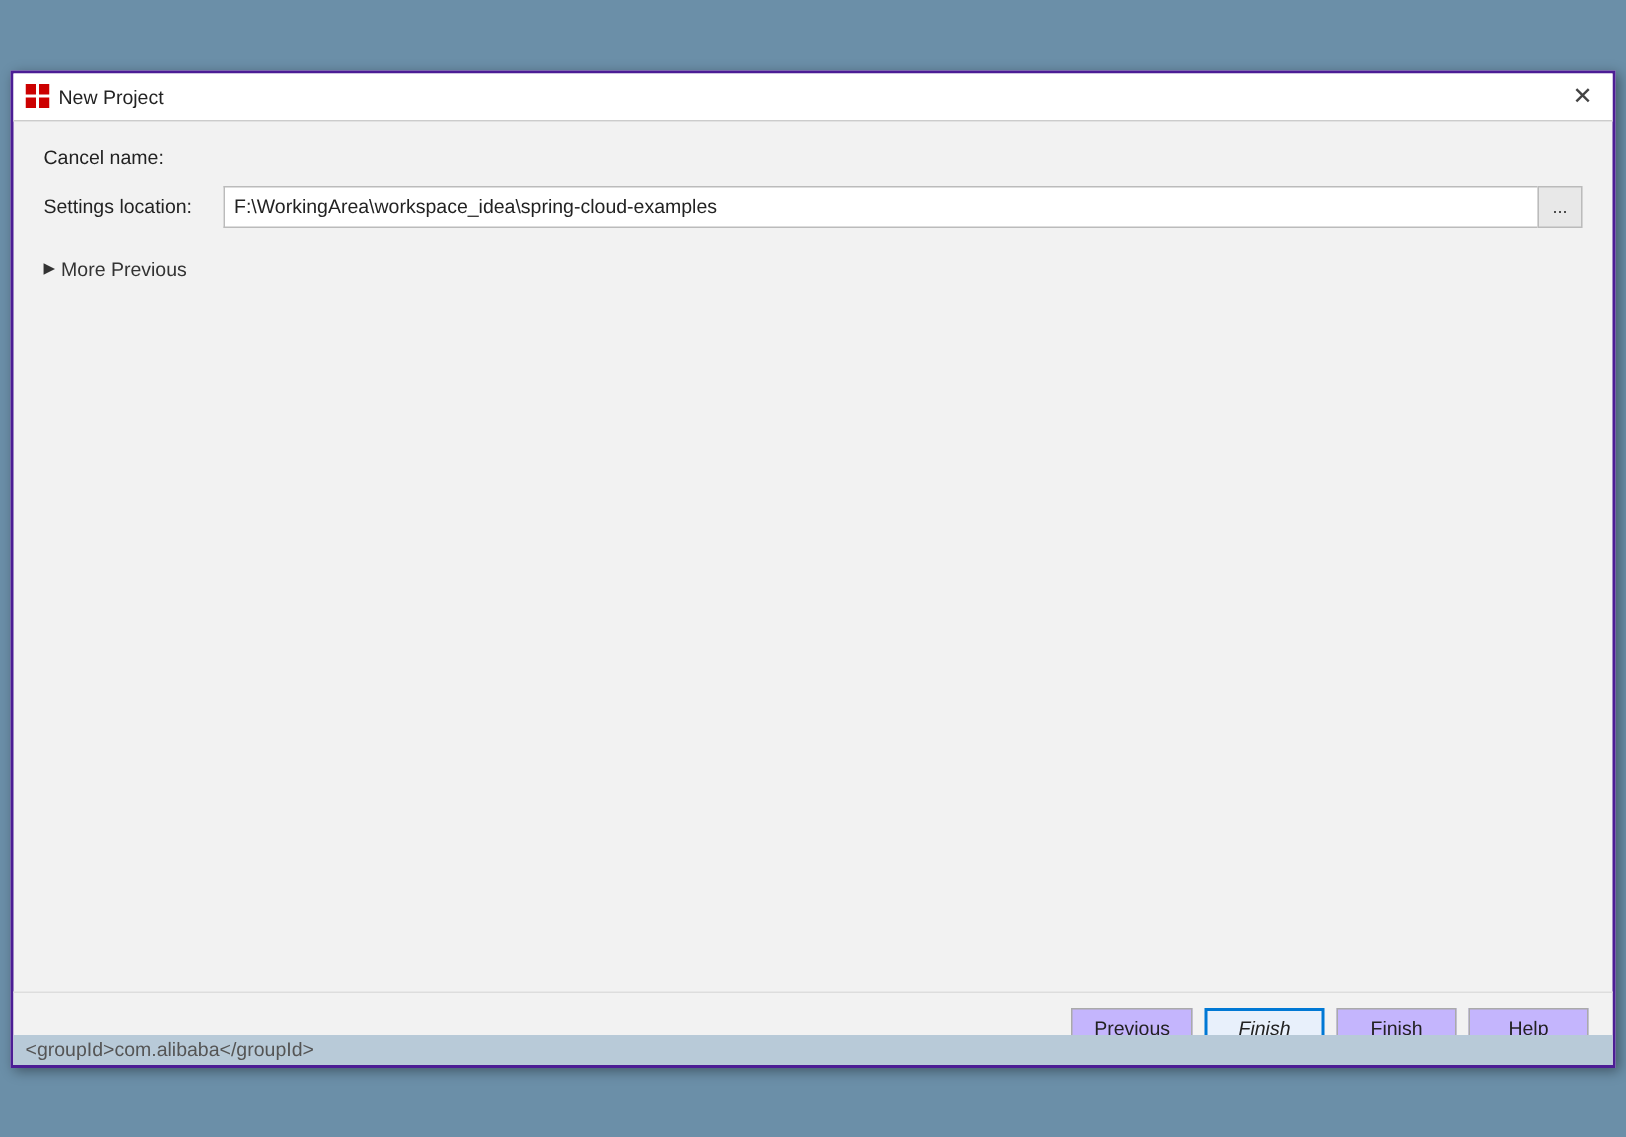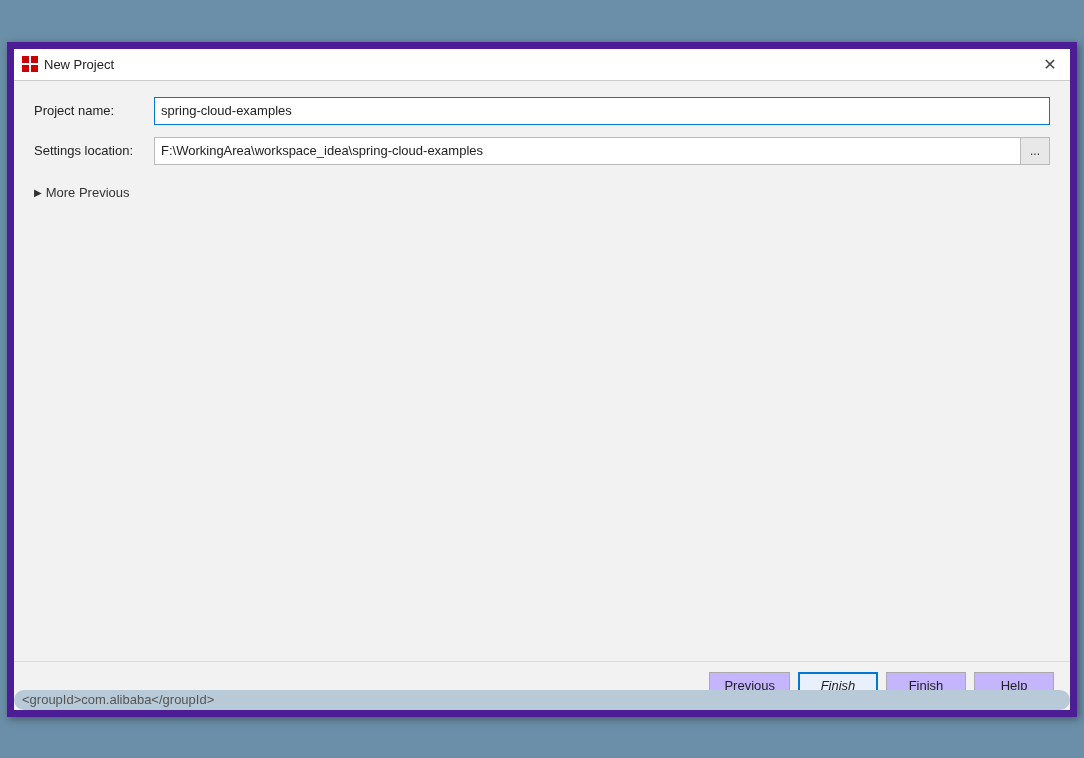--- a/index.html
+++ b/index.html
@@ -16,21 +16,21 @@
       align-items: center;
       justify-content: center;
       width: 1084px;
       height: 758px;
       overflow: hidden;
     }
 
     .dialog {
       width: 1070px;
       background: #f2f2f2;
-      border: 7px solid #4c1d95;
+      border: 2px solid #4c1d95;
       box-shadow: 2px 2px 8px rgba(0,0,0,0.4);
       display: flex;
       flex-direction: column;
       position: relative;
     }
 
     .title-bar {
       background: #fff;
       border-bottom: 1px solid #ccc;
       display: flex;
@@ -191,21 +191,20 @@
       left: 0;
       right: 0;
       height: 20px;
       background: #b8cad8;
       font-size: 11px;
       color: #555;
       display: flex;
       align-items: center;
       padding-left: 8px;
       overflow: hidden;
-      border-radius: 10px;
     }
   </style>
 </head>
 <body>
 
 <div class="dialog">
 
   <div class="title-bar">
     <div class="title-bar-left">
       <div class="title-bar-icon">
@@ -217,22 +216,21 @@
         </svg>
       </div>
       <span class="title-text">New Project</span>
     </div>
     <div class="close-btn">✕</div>
   </div>
 
   <div class="dialog-body">
 
     <div class="form-row">
-      <span class="form-label">Project name:</span>
-      <input class="form-input" type="text" value="spring-cloud-examples" style="">
+      <span class="form-label">Cancel name:</span>
     </div>
 
     <div class="form-row">
       <span class="form-label">Settings location:</span>
       <div class="location-row" style="flex:1;">
         <input class="location-input" type="text" value="F:\WorkingArea\workspace_idea\spring-cloud-examples" style="">
         <button class="browse-btn">...</button>
       </div>
     </div>
 

